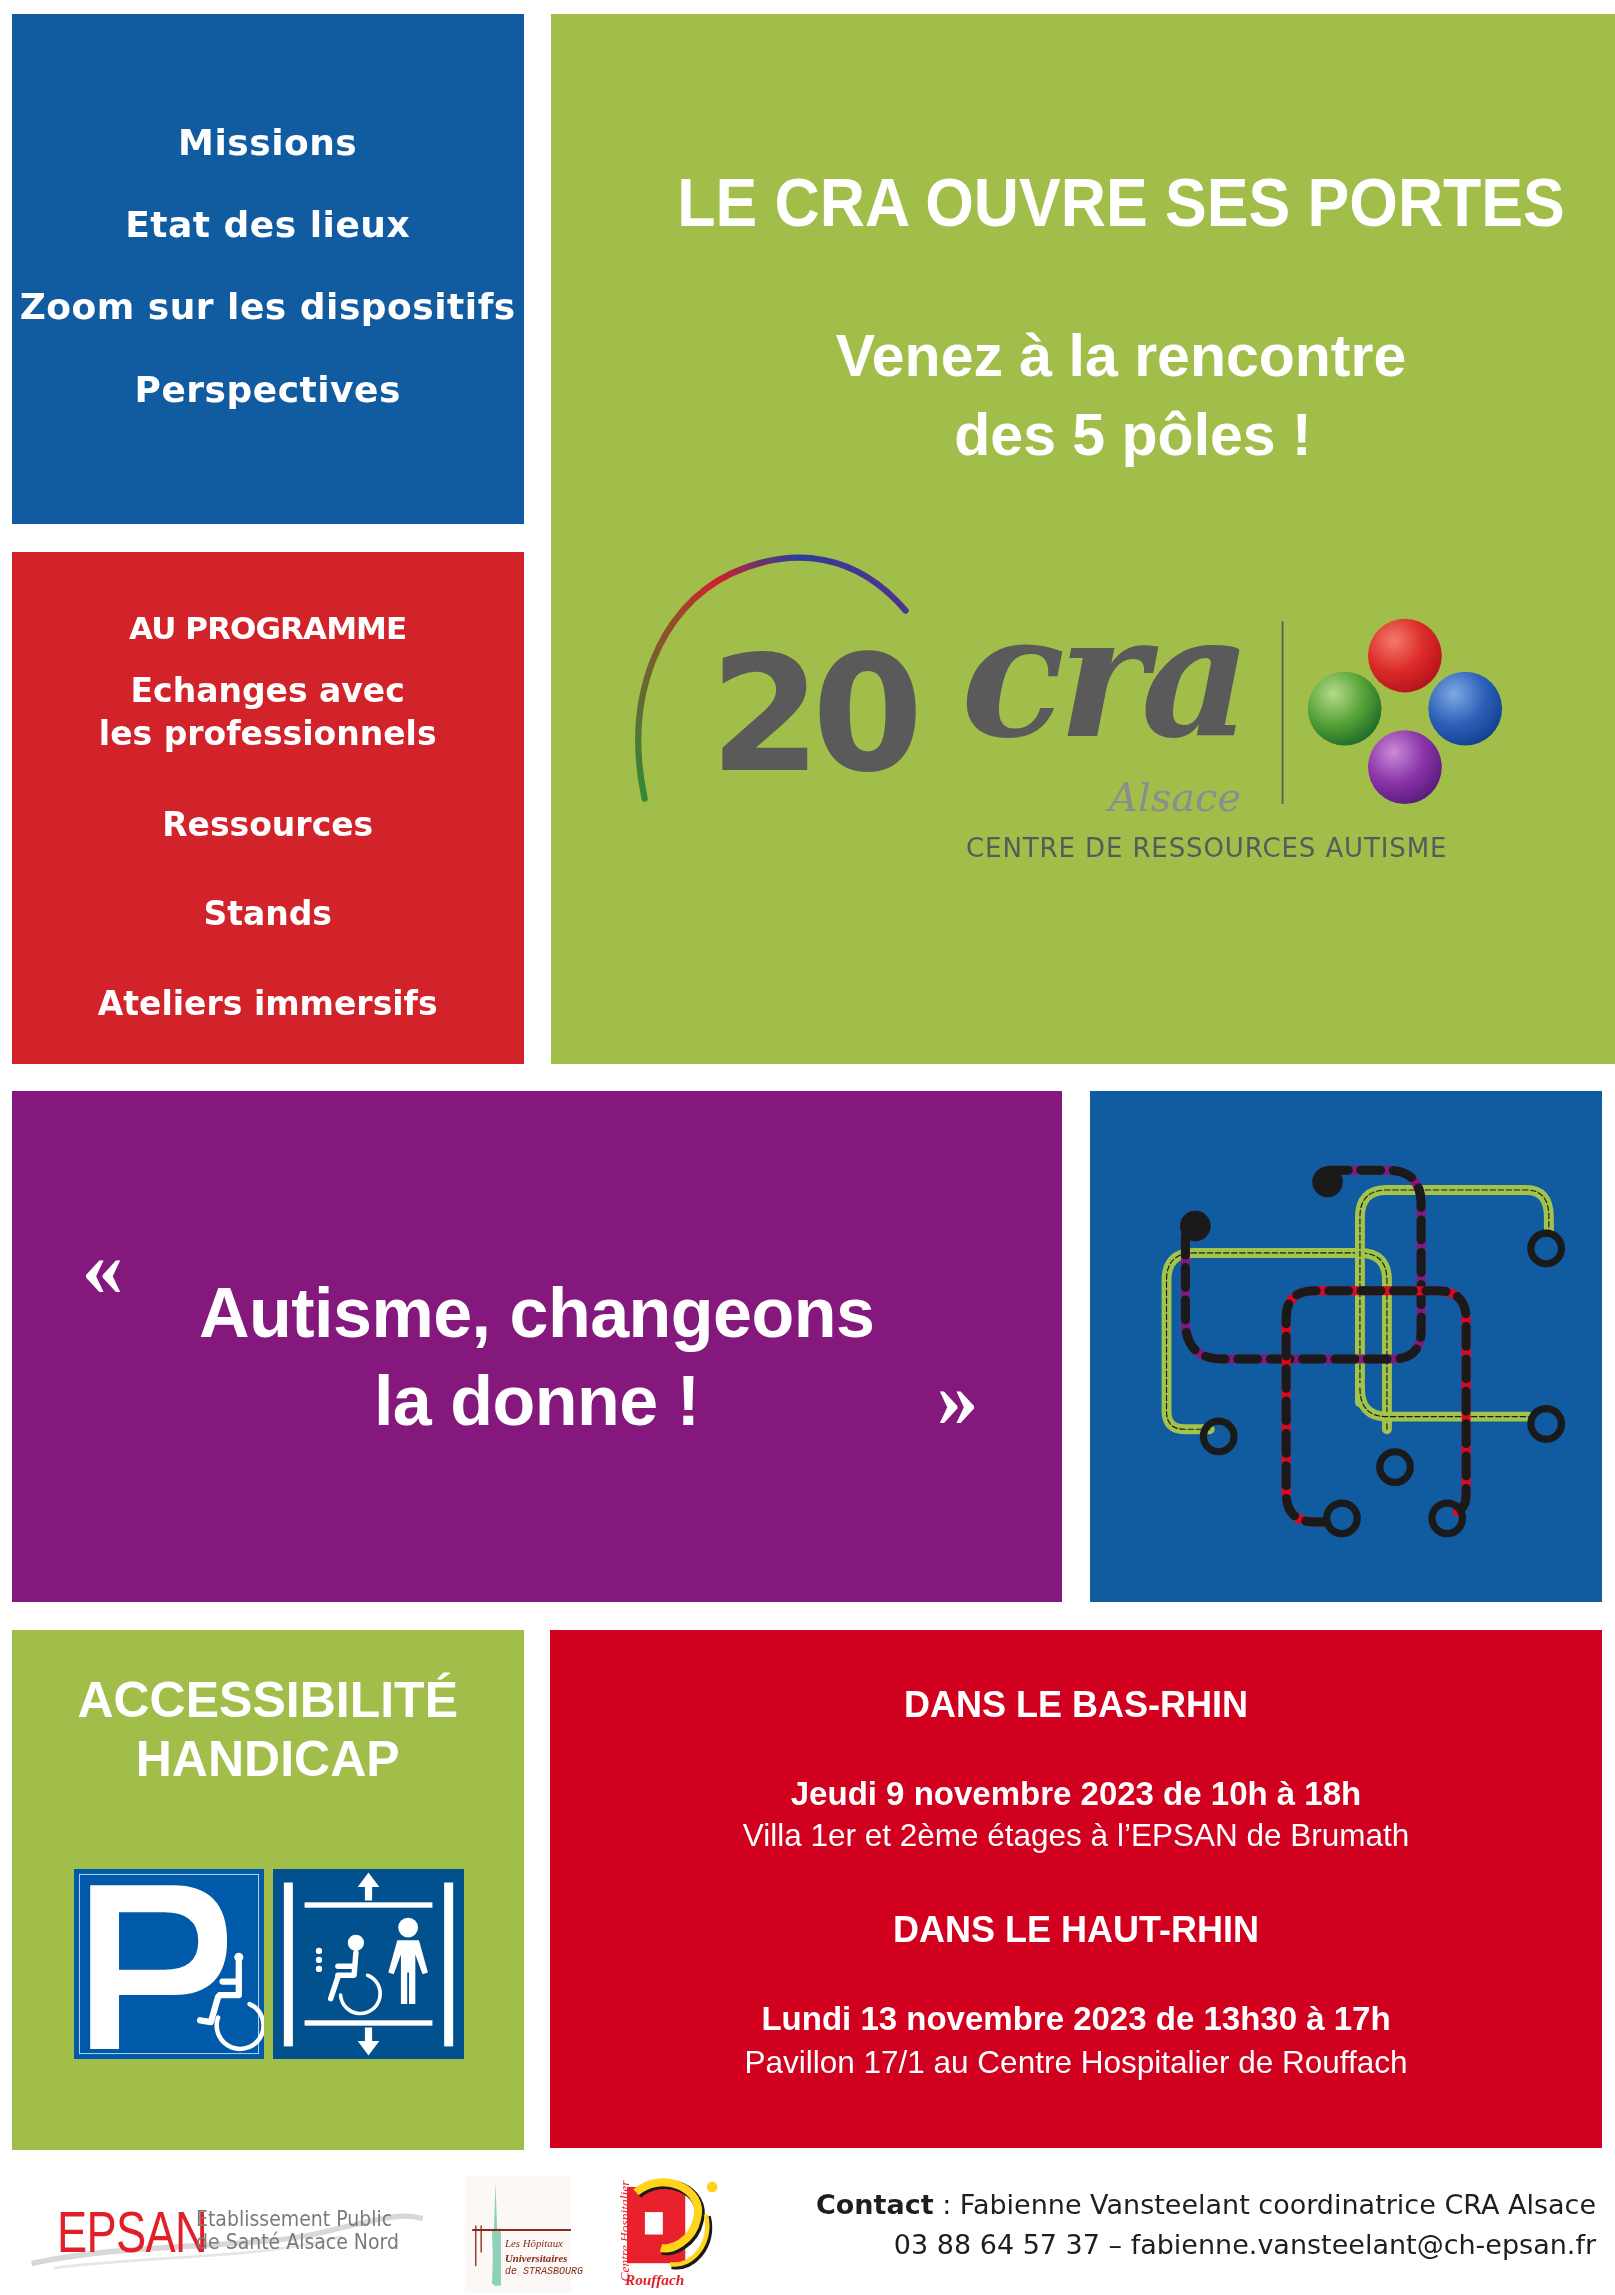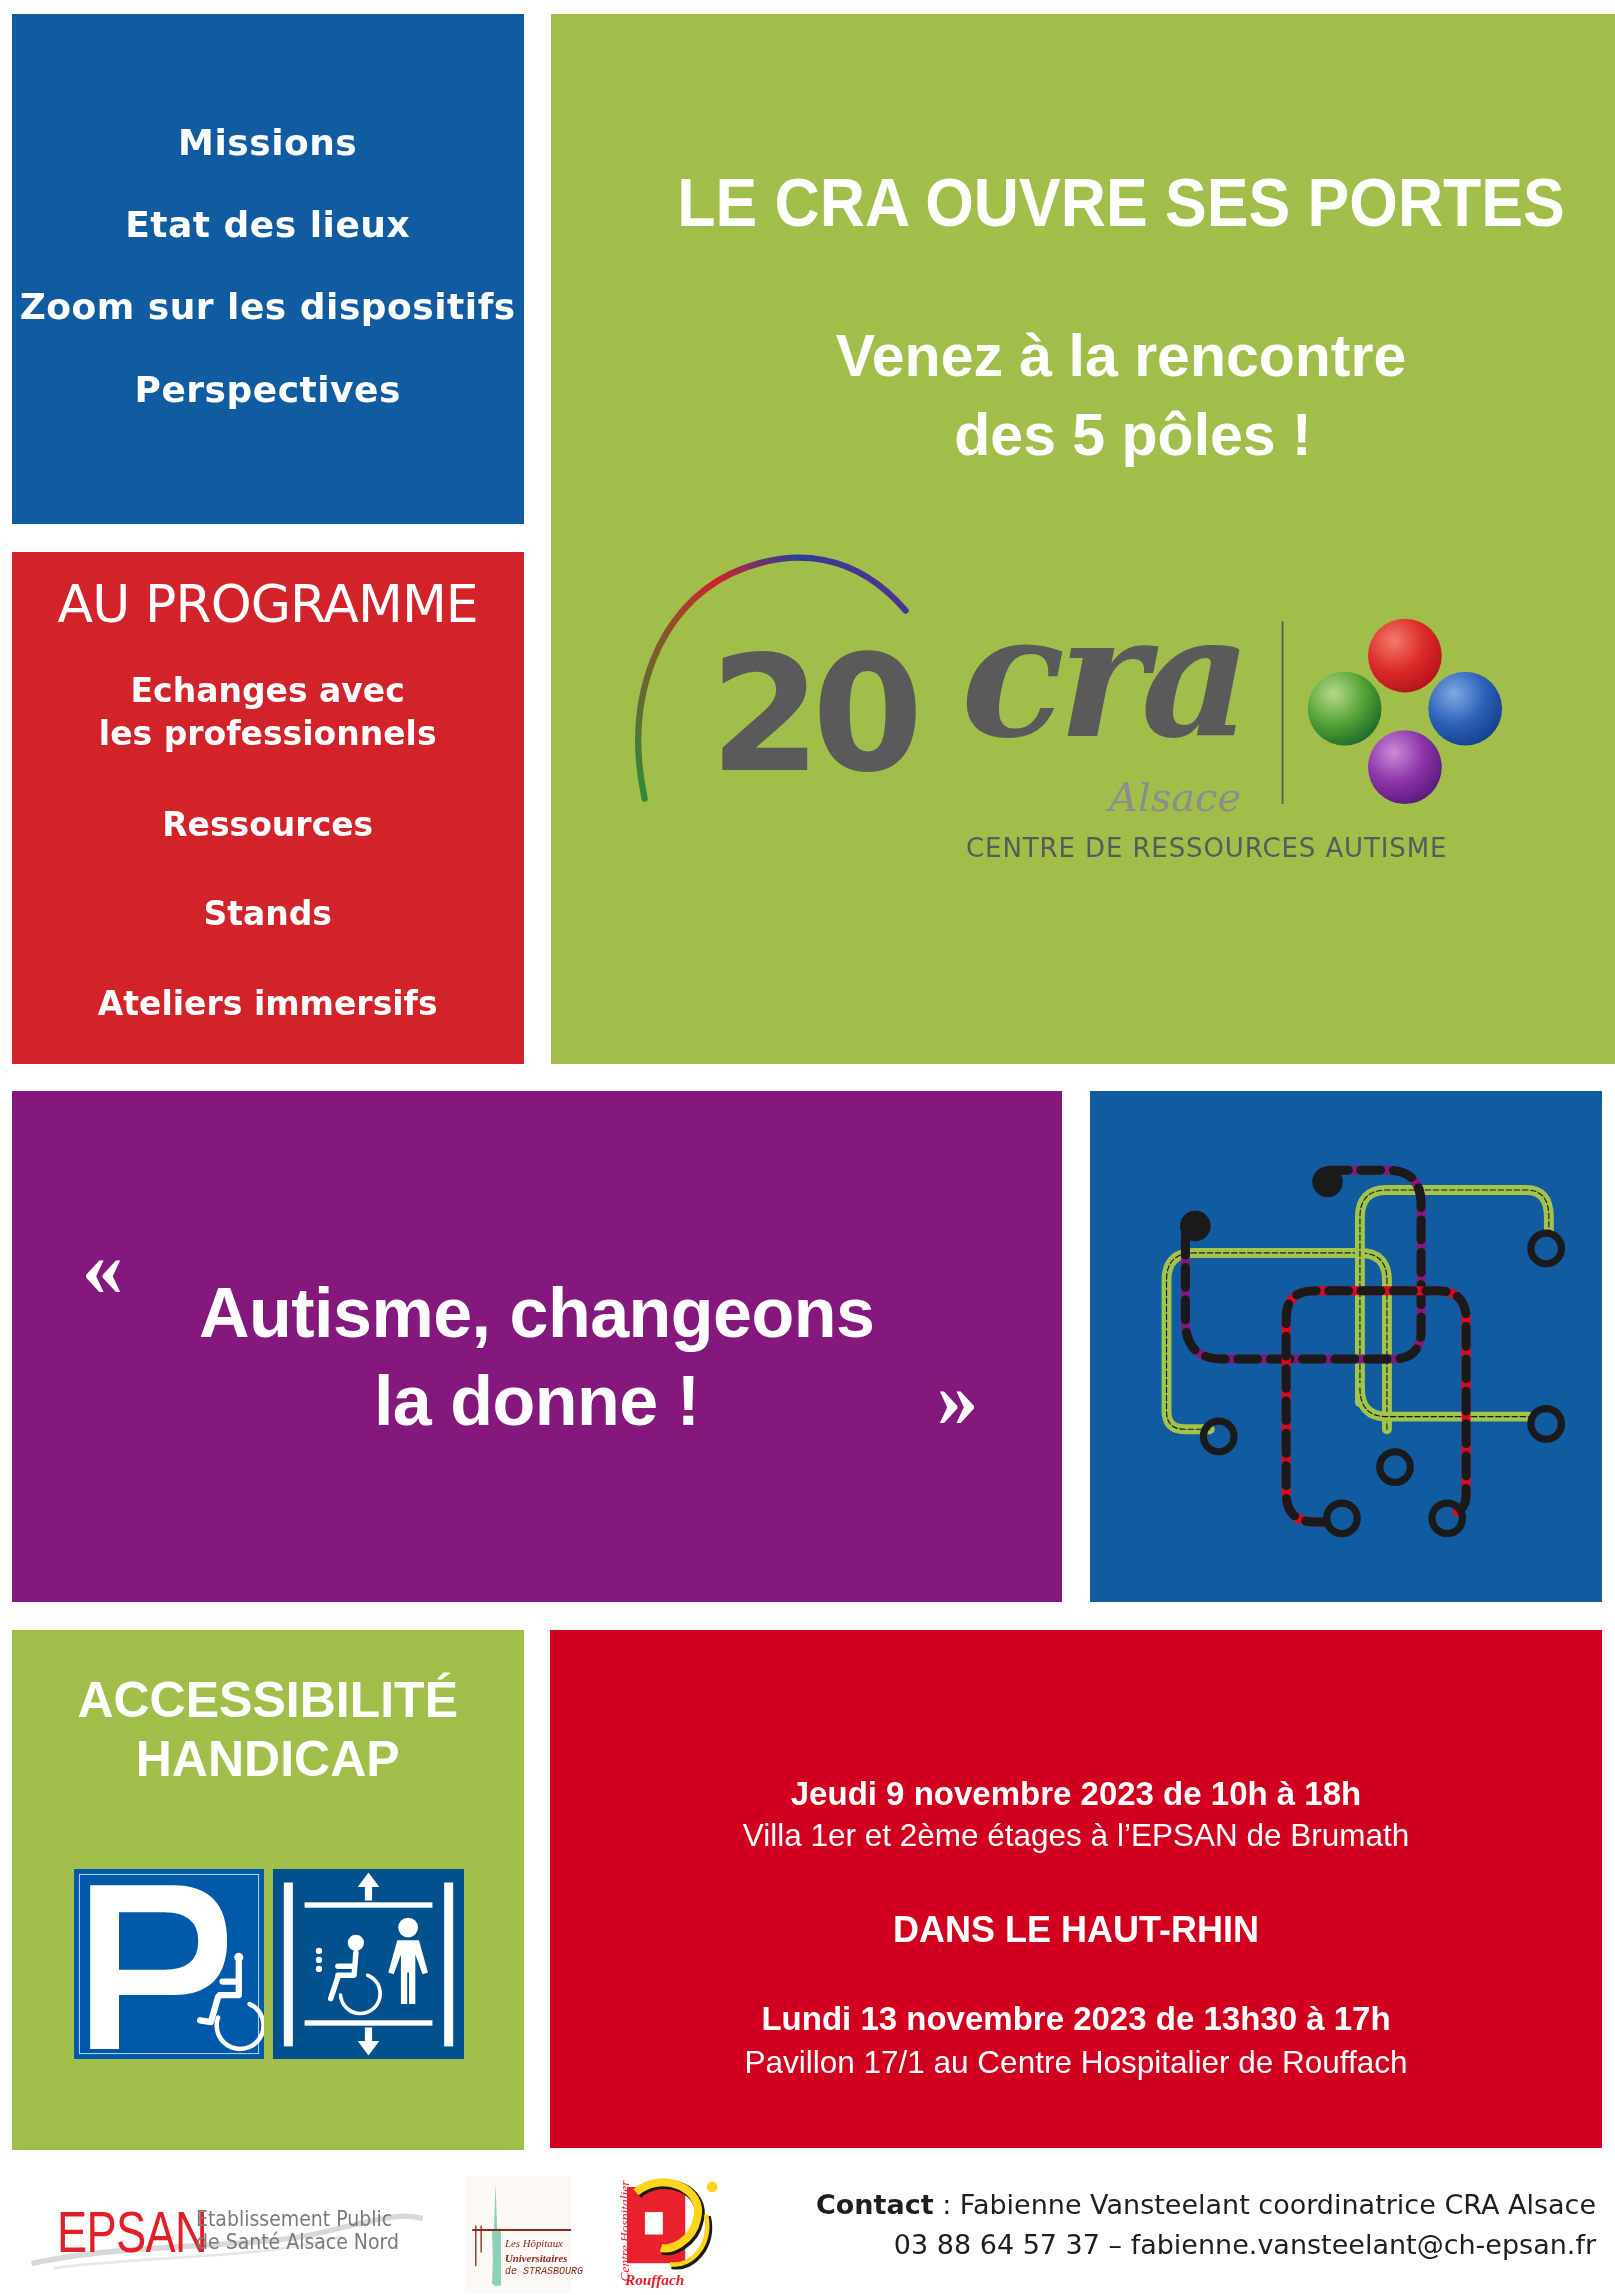--- a/index.html
+++ b/index.html
@@ -5,21 +5,21 @@
   html, body { margin:0; padding:0; }
   body { width:1616px; height:2295px; background:#ffffff; position:relative; overflow:hidden;
          font-family:"DejaVu Sans", sans-serif; }
   .panel { position:absolute; box-sizing:border-box; }
   .txt { position:absolute; left:0; right:0; text-align:center; color:#fff; white-space:nowrap; }
 
   #blue-box { left:11.7px; top:13.5px; width:512px; height:510px; background:#115ba0; }
   #blue-box .txt { font-family:"DejaVu Sans", sans-serif; font-weight:bold; font-size:36px; letter-spacing:0.5px; }
 
   #red-box { left:11.7px; top:552px; width:512px; height:512px; background:#d2232b; }
-  #red-box .title { font-family:"DejaVu Sans", sans-serif; font-weight:normal; font-size:52px; letter-spacing:-0.9px; }
+  #red-box .title { font-family:"DejaVu Sans", sans-serif; font-weight:bold; font-size:31px; letter-spacing:-0.9px;margin-top:36px; }
   #red-box .item { font-family:"DejaVu Sans", sans-serif; font-weight:bold; font-size:33px; }
 
   #green-box { left:551px; top:13.5px; width:1140px; height:1050px; background:#a1be4a; }
   #green-box .headline { font-family:"Liberation Sans", sans-serif; font-weight:bold; font-size:68px; transform:scaleX(0.92); }
   #green-box .sub { font-family:"Liberation Sans", sans-serif; font-weight:bold; font-size:59px; }
 
   #purple-box { left:11.7px; top:1091px; width:1050px; height:511px; background:#84187c; }
   #purple-box .quote { font-family:"Liberation Sans", sans-serif; font-weight:bold; font-size:70px; letter-spacing:-0.5px; }
   #purple-box .guillemet { position:absolute; color:#fff; font-family:"Liberation Serif", serif; font-weight:bold; font-size:83px; line-height:1; }
 
@@ -190,20 +190,21 @@
         <path d="M 92 93 L 90 118 L 72 118"></path>
         <path d="M 90 108 L 72 108"></path>
         <path d="M 72 120 L 64 144"></path>
         <path d="M 105 118 A 22 22 0 1 1 75 140" stroke-width="4"></path>
       </g>
     </svg>
   </div>
 </div>
 
 <div class="panel" id="dates-box">
+  <div class="txt region" style="top:54px;">DANS LE BAS-RHIN</div>
   <div class="txt date" style="top:145px;">Jeudi 9 novembre 2023 de 10h à 18h</div>
   <div class="txt place" style="top:187px;">Villa 1er et 2ème étages à l’EPSAN de Brumath</div>
 
   <div class="txt region" style="top:279px;">DANS LE HAUT-RHIN</div>
   <div class="txt date" style="top:370px;">Lundi 13 novembre 2023 de 13h30 à 17h</div>
   <div class="txt place" style="top:414px;">Pavillon 17/1 au Centre Hospitalier de Rouffach</div>
 </div>
 
 <div style="position:absolute; left:27px; top:2178px; width:396px; height:99px;">
   <svg width="396" height="99" style="position:absolute; left:0; top:0;" viewBox="0 0 440 110">

